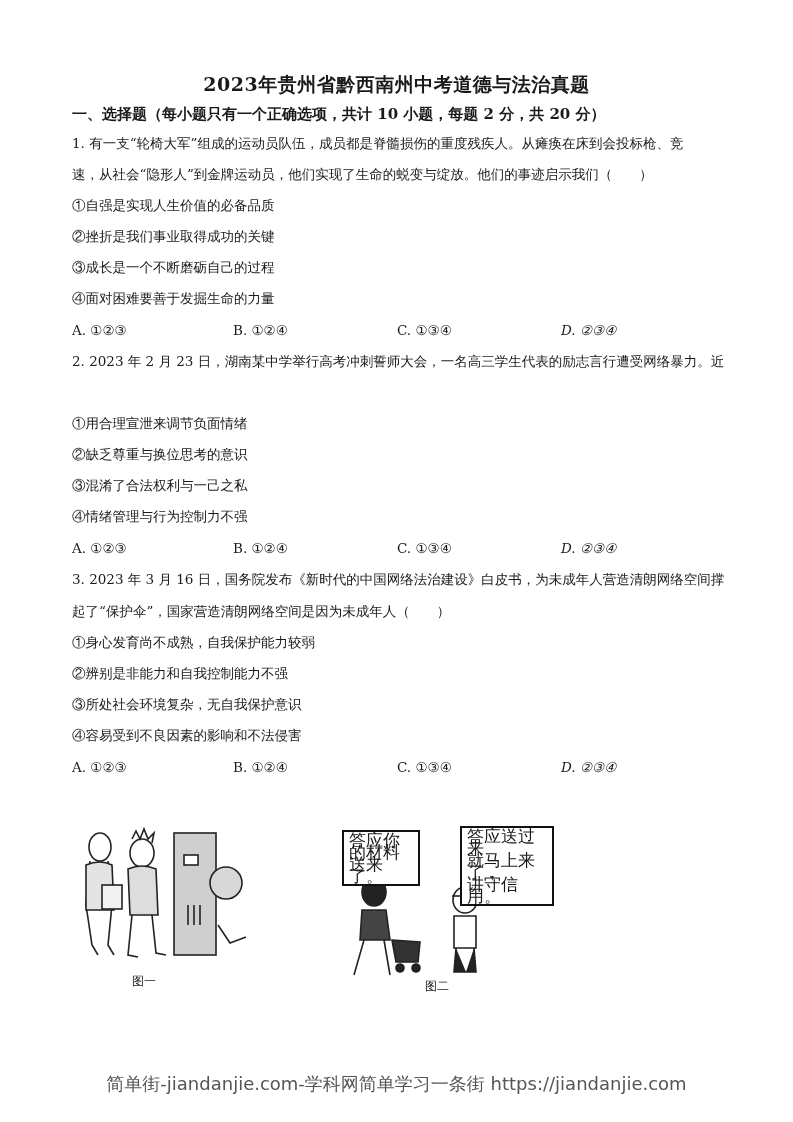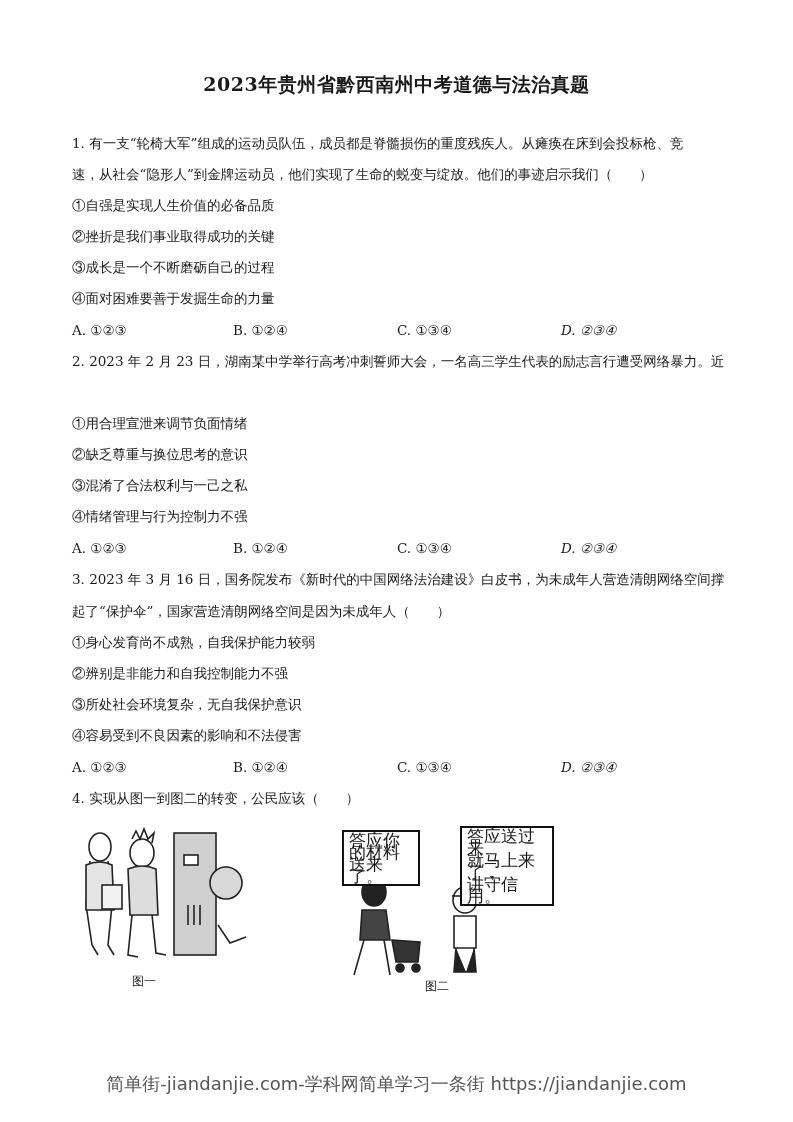--- a/index.html
+++ b/index.html
@@ -19,20 +19,21 @@
   .fig-caption { position: absolute; font-size: 12px; }
   .bubble { position: absolute; border: 2px solid #111; border-radius: 0; background: #fff;
             font-size: 17px; line-height: 12px; padding: 2px 5px; font-family: "DejaVu Sans", sans-serif; }
 </style>
 </head>
 <body>
 
 <div class="page">
 
   <div class="title">2023年贵州省黔西南州中考道德与法治真题</div>
+  <div class="section">一、选择题（每小题只有一个正确选项，共计 10 小题，每题 2 分，共 20 分）</div>
 
   <div class="line" style="top:135px">1. 有一支“轮椅大军”组成的运动员队伍，成员都是脊髓损伤的重度残疾人。从瘫痪在床到会投标枪、竞</div>
   <div class="line" style="top:166px">速，从社会“隐形人”到金牌运动员，他们实现了生命的蜕变与绽放。他们的事迹启示我们（　　）</div>
   <div class="line" style="top:197px">①自强是实现人生价值的必备品质</div>
   <div class="line" style="top:228px">②挫折是我们事业取得成功的关键</div>
   <div class="line" style="top:259px">③成长是一个不断磨砺自己的过程</div>
   <div class="line" style="top:290px">④面对困难要善于发掘生命的力量</div>
   <div class="opts" style="top:322px">
     <span class="opt a">A. ①②③</span>
     <span class="opt b">B. ①②④</span>
@@ -58,21 +59,20 @@
   <div class="line" style="top:665px">②辨别是非能力和自我控制能力不强</div>
   <div class="line" style="top:696px">③所处社会环境复杂，无自我保护意识</div>
   <div class="line" style="top:727px">④容易受到不良因素的影响和不法侵害</div>
   <div class="opts" style="top:759px">
     <span class="opt a">A. ①②③</span>
     <span class="opt b">B. ①②④</span>
     <span class="opt c">C. ①③④</span>
     <span class="opt d">D. ②③④</span>
   </div>
 
-  <div class="line" style="top:790px">4. 实现从图一到图二的转变，公民应该（　　）</div>
 
   <div class="fig" style="left:78px; top:825px; width:175px; height:145px">
     <svg width="175" height="145" viewBox="0 0 175 145">
       <g fill="none" stroke="#222" stroke-width="1.6">
 
         <ellipse cx="22" cy="22" rx="11" ry="14" fill="#fff"></ellipse>
         <path d="M12 36 L8 80 L14 120 L20 130 M30 36 L34 80 L30 120 L36 130"></path>
         <path d="M8 40 Q22 34 34 40 L36 85 L8 85 Z" fill="#e4e4e4"></path>
         <rect x="24" y="60" width="20" height="24" fill="#f2f2f2"></rect>
 

